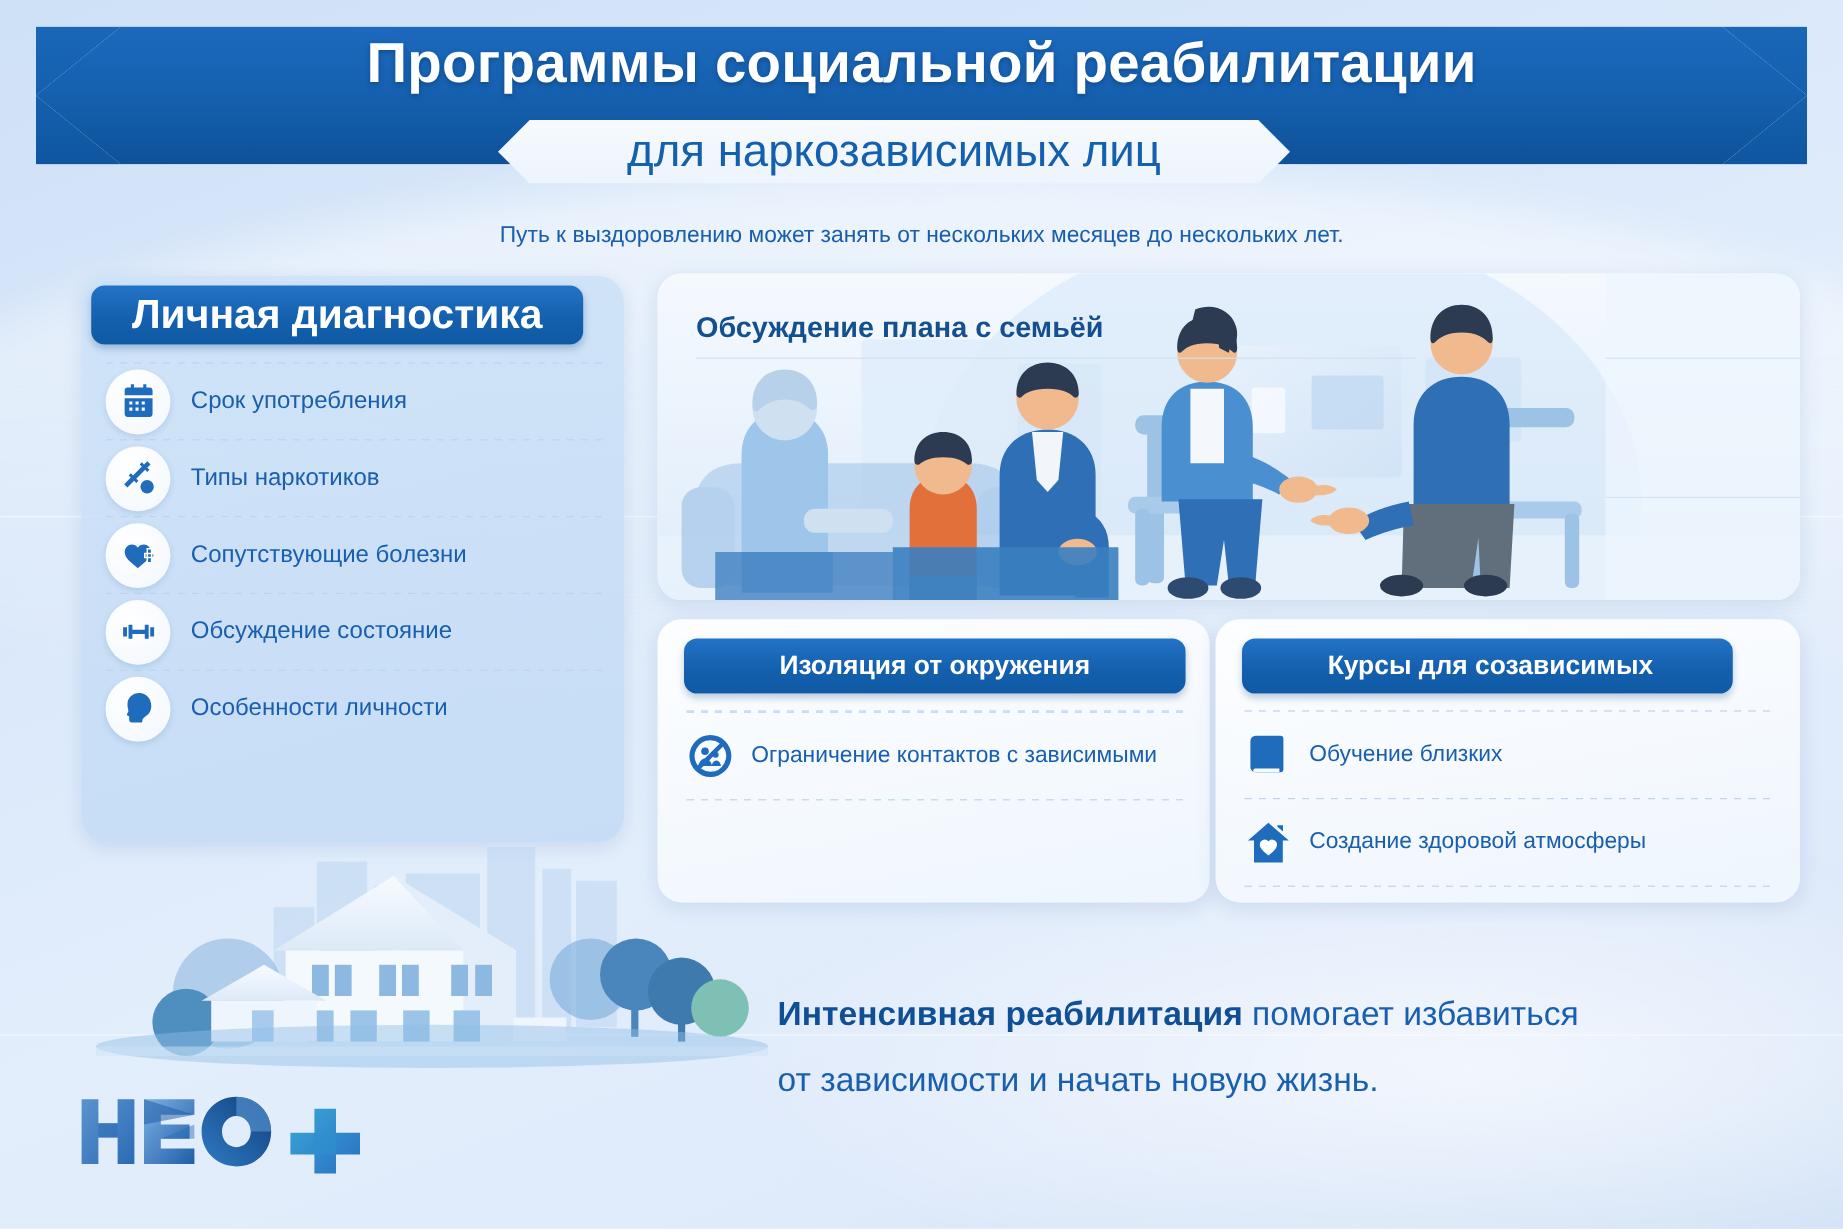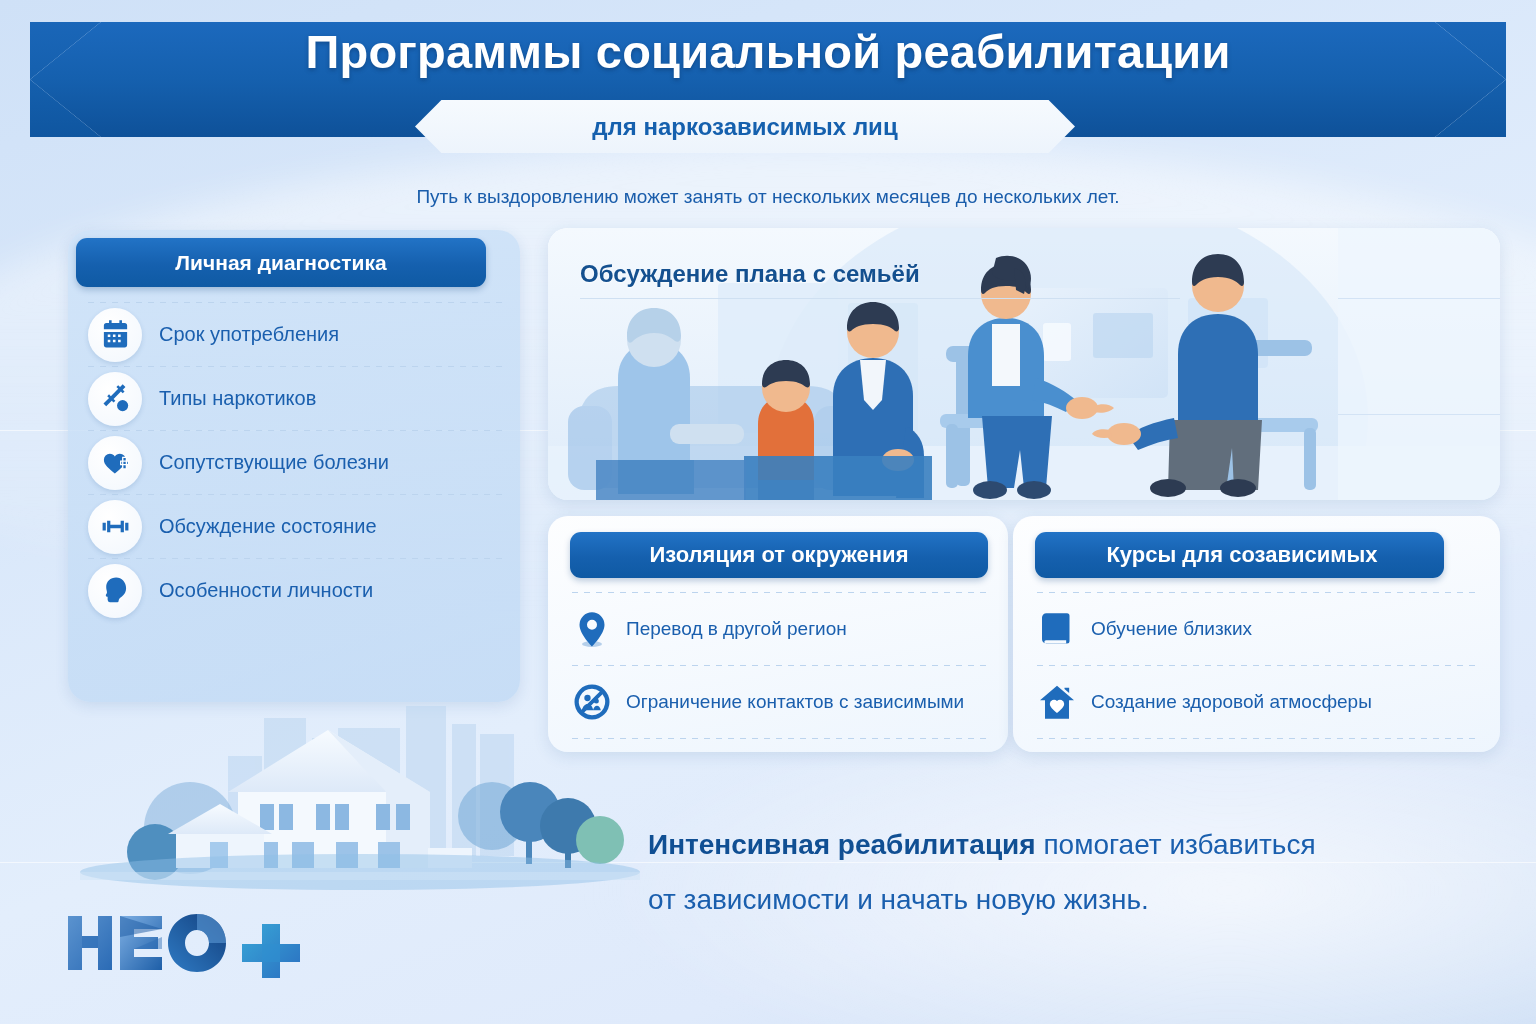--- a/index.html
+++ b/index.html
@@ -43,21 +43,21 @@
   }
   .subribbon{
     position:absolute;left:415px;top:100px;width:660px;height:53px;
     background:linear-gradient(180deg,#f6fafe 0%,#edf4fc 100%);
     clip-path:polygon(4% 0,96% 0,100% 50%,96% 100%,4% 100%,0 50%);
     box-shadow:0 3px 7px rgba(20,70,130,.16);
   }
   .subtitle{
     position:absolute;left:415px;top:100px;width:660px;height:53px;
     display:flex;align-items:center;justify-content:center;
-    font-size:24px;font-weight:bold;color:#1560ae;
+    font-size:38px;font-weight:normal;color:#1560ae;
   }
   .lede{
     position:absolute;left:0;top:186px;width:100%;text-align:center;
     font-size:19px;color:#1a5dab;font-weight:500;
   }
 
   
   .chip{
     background:linear-gradient(180deg,#2273c6 0%,#1560ae 55%,#0f5aa4 100%);
     border-radius:11px;color:#fff;font-weight:bold;
@@ -69,21 +69,21 @@
     border-radius:20px;box-shadow:0 4px 16px rgba(40,90,150,.13);
   }
   .divider{height:1px;background:repeating-linear-gradient(90deg,#bcd4ee 0 6px,transparent 6px 12px);}
 
   
   .sidebar{
     position:absolute;left:68px;top:230px;width:452px;height:472px;
     background:linear-gradient(165deg,rgba(205,226,248,.85),rgba(190,216,244,.75));
     border-radius:22px;box-shadow:0 4px 14px rgba(45,95,155,.13);
   }
-  .sidebar-chip{position:absolute;left:8px;top:8px;width:410px;height:49px;font-size:21px;}
+  .sidebar-chip{position:absolute;left:8px;top:8px;width:410px;height:49px;font-size:34px;}
   .side-list{position:absolute;left:20px;top:72px;width:414px;}
   .side-row{height:63px;display:flex;align-items:center;gap:17px;}
   .side-ic{
     width:54px;height:54px;border-radius:50%;flex:none;
     background:radial-gradient(circle at 38% 32%,#ffffff,#f2f7fd);
     box-shadow:0 2px 5px rgba(40,90,150,.16);
     display:flex;align-items:center;justify-content:center;
   }
   .side-ic svg{width:31px;height:31px;fill:#1f6cbc;}
   .side-label{font-size:20px;color:#1a5fae;font-weight:500;}
@@ -300,27 +300,20 @@
     <rect x="790" y="186" width="162" height="1" fill="#d3e3f5"></rect>
   </svg>
   <div class="hero-title">Обсуждение плана с семьёй</div>
   <div class="hero-rule"></div>
 </div>
 
 <div class="card c2">
   <div class="chip c-chip">Изоляция от окружения</div>
   <div class="c-list">
     <div class="divider"></div>
-    <div class="c-row">
-      <svg viewBox="0 0 24 24">
-          <path d="M12 2a7.5 7.5 0 00-7.5 7.5C4.5 15.3 12 22.5 12 22.5s7.5-7.2 7.5-13A7.5 7.5 0 0012 2zm0 10.4a3 3 0 110-6 3 3 0 010 6z"></path>
-          <ellipse cx="12" cy="21" rx="6" ry="1.8" opacity=".3"></ellipse>
-        </svg>
-      <span class="c-label">Перевод в другой регион</span>
-    </div>
     <div class="divider"></div>
     <div class="c-row">
       <svg viewBox="0 0 24 24">
           <path d="M12 1.5A10.5 10.5 0 1022.5 12 10.5 10.5 0 0012 1.5zm0 2.6a7.8 7.8 0 014.7 1.6L5.7 16.7A7.9 7.9 0 0112 4.1zm0 15.8a7.8 7.8 0 01-4.7-1.6L18.3 7.3A7.9 7.9 0 0112 19.9z"></path>
           <circle cx="9.3" cy="9.6" r="1.9"></circle>
           <circle cx="14.6" cy="11.4" r="1.5"></circle>
           <path d="M6 17c.4-2.4 1.8-3.8 3.4-3.8s3 1.4 3.4 3.8zM12.6 17c.3-1.8 1.3-2.8 2.4-2.8s2 1 2.3 2.8z"></path>
         </svg>
       <span class="c-label">Ограничение контактов с зависимыми</span>
     </div>

